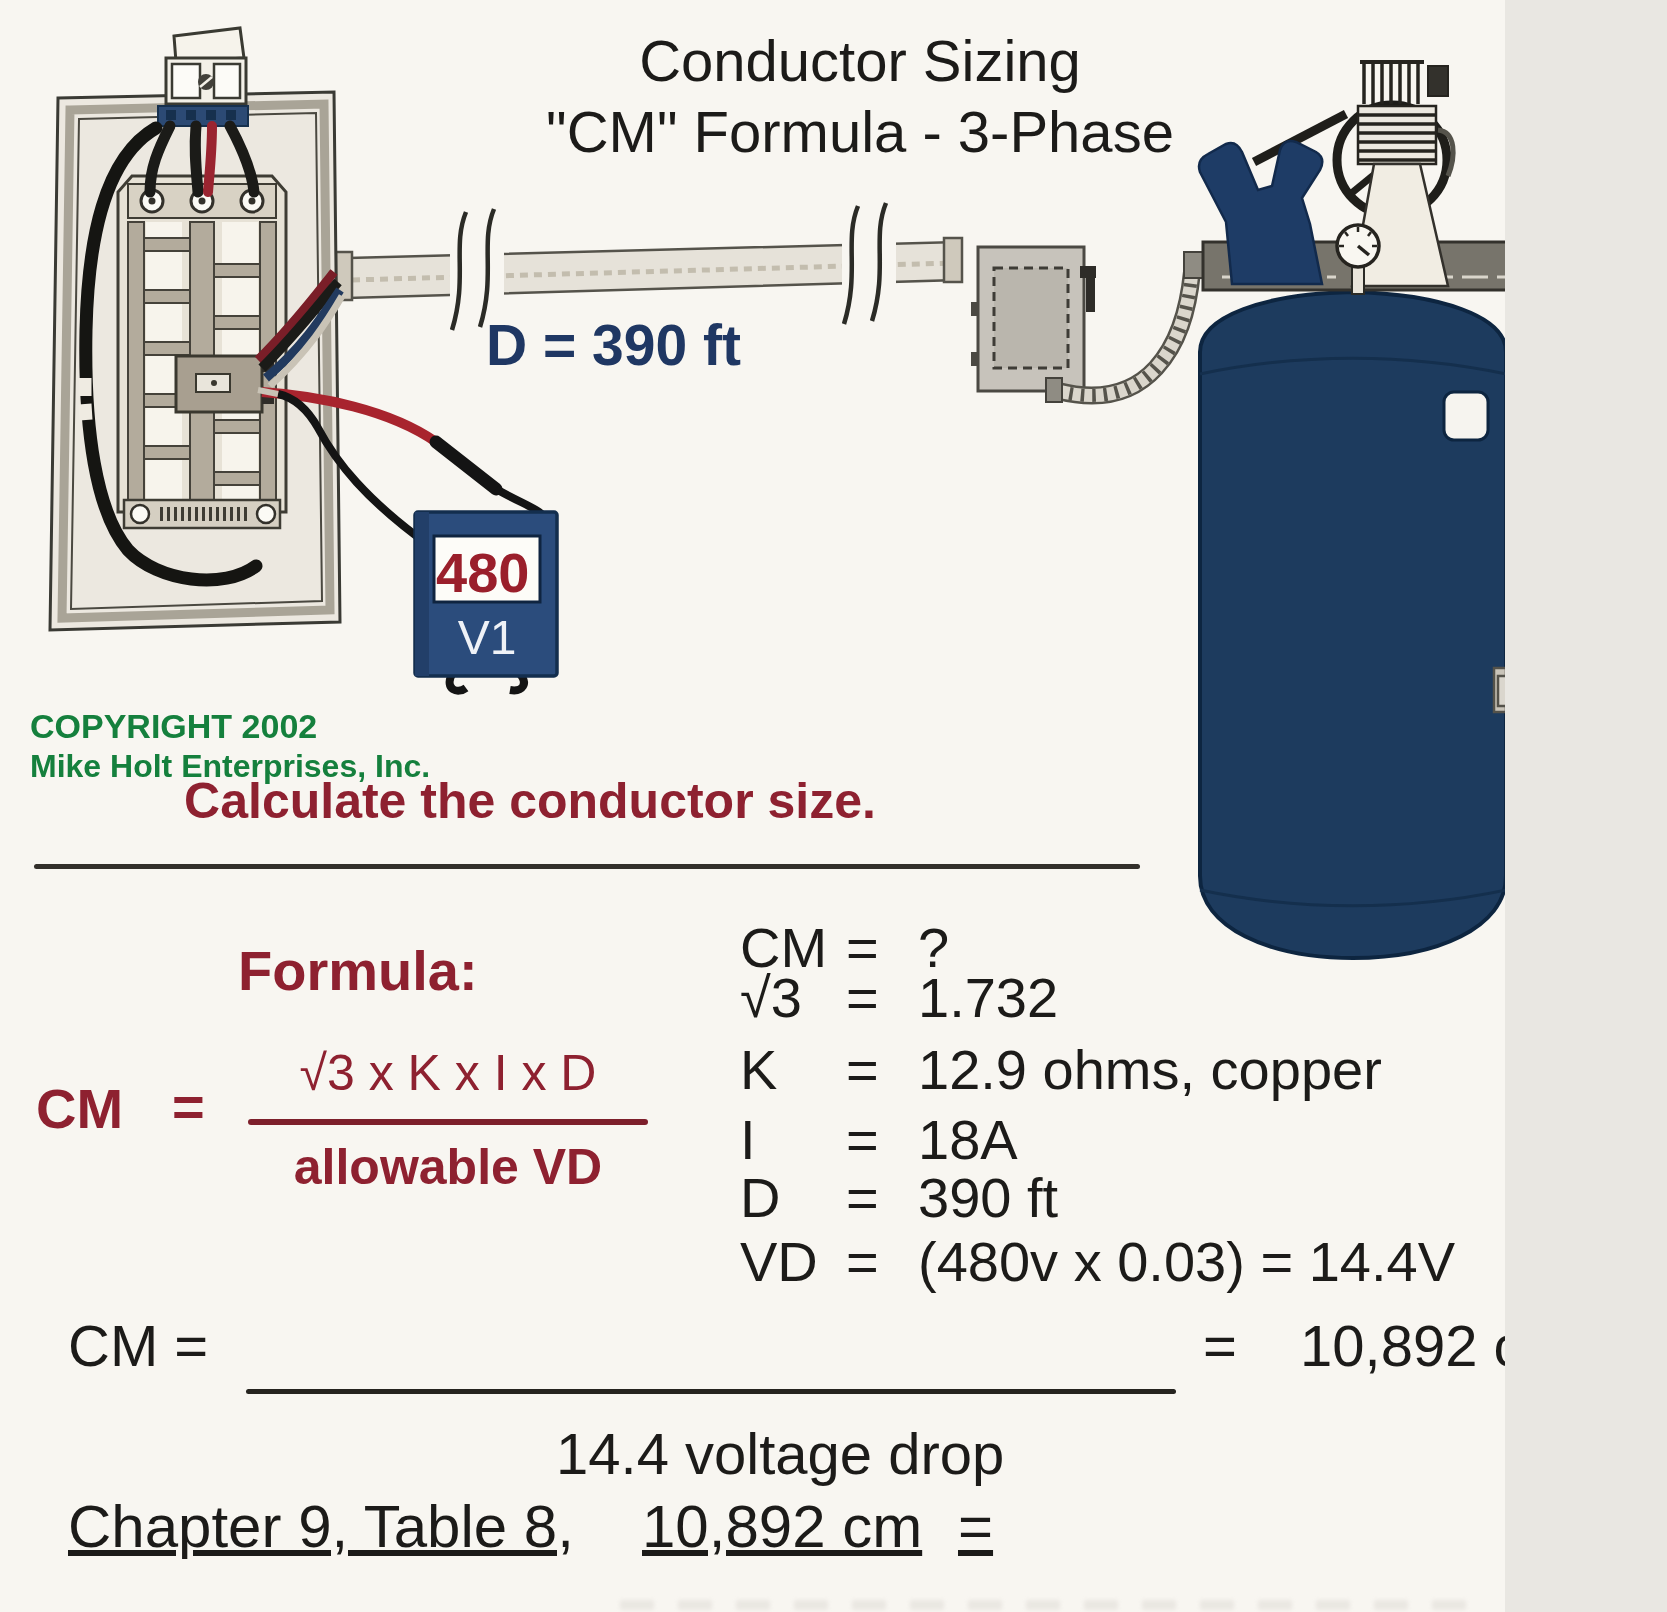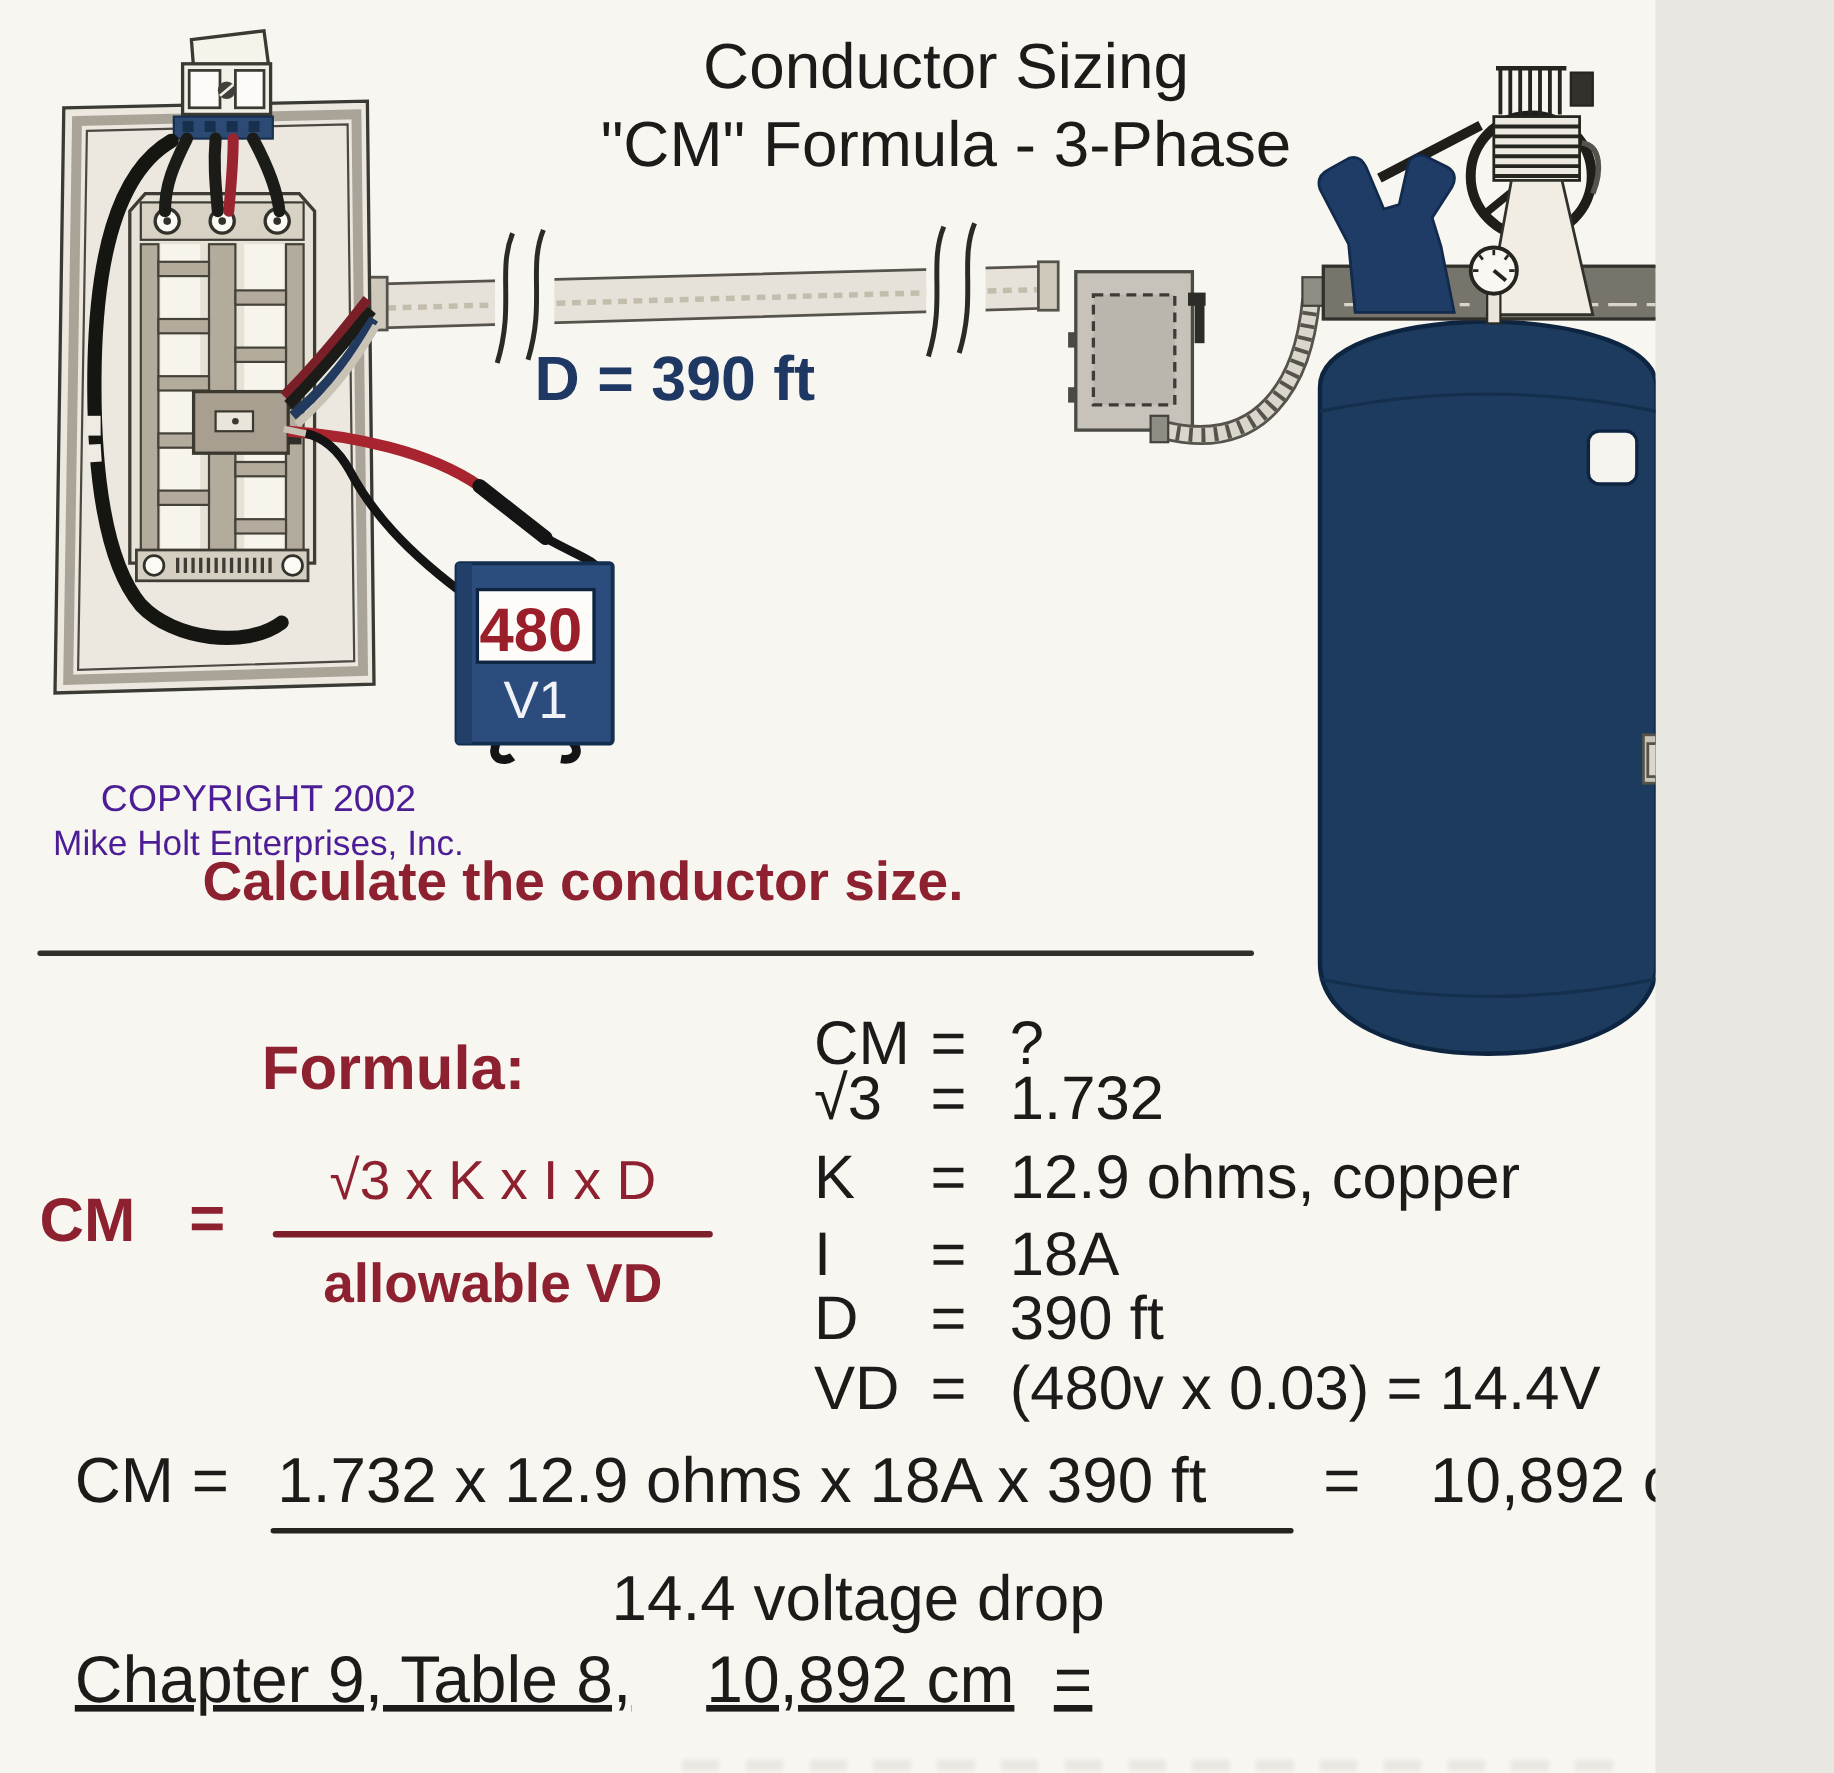--- a/index.html
+++ b/index.html
@@ -35,21 +35,21 @@
   .meter-reading{
     left:436px;top:540px;width:102px;text-align:left;
     font-size:56px;font-weight:bold;color:#9A1F2B;
   }
   .meter-label{
     left:436px;top:610px;width:102px;text-align:center;
     font-size:48px;color:#EFF2F7;
   }
   .copyright{
     left:30px;top:706px;width:410px;
-    text-align:center;line-height:1.2;color:#4c1d95;
+    line-height:1.2;color:#15803d;font-weight:bold;
   }
   .copyright .l1{font-size:34px;}
   .copyright .l2{font-size:32px;}
   .heading{
     left:120px;top:772px;width:820px;text-align:center;
     font-size:50px;font-weight:bold;color:#8E2130;
   }
   .rule{
     left:34px;top:864px;width:1106px;height:5px;
     background:#33302B;border-radius:3px;
@@ -322,21 +322,20 @@
     <span class="ve">=</span>
     <span class="vv">390 ft</span>
   </div>
   <div class="var-row" style="top:1229px">
     <span class="vn">VD</span>
     <span class="ve">=</span>
     <span class="vv">(480v x 0.03) = 14.4V</span>
   </div>
 
   <div class="abs calc c-lhs">CM =</div>
-  <div class="abs calc c-num">1.732 x 12.9 ohms x 18A x 390 ft</div>
   <div class="abs calc c-eq">=</div>
   <div class="abs calc c-res">10,892 cm</div>
   <div class="abs c-bar"></div>
   <div class="abs calc c-den">14.4 voltage drop</div>
 
   <div class="abs concl k-ref">Chapter 9, Table 8,</div>
   <div class="abs concl k-val">10,892 cm</div>
   <div class="abs concl k-eq">=</div>
 
   <div class="abs smudge"></div>

